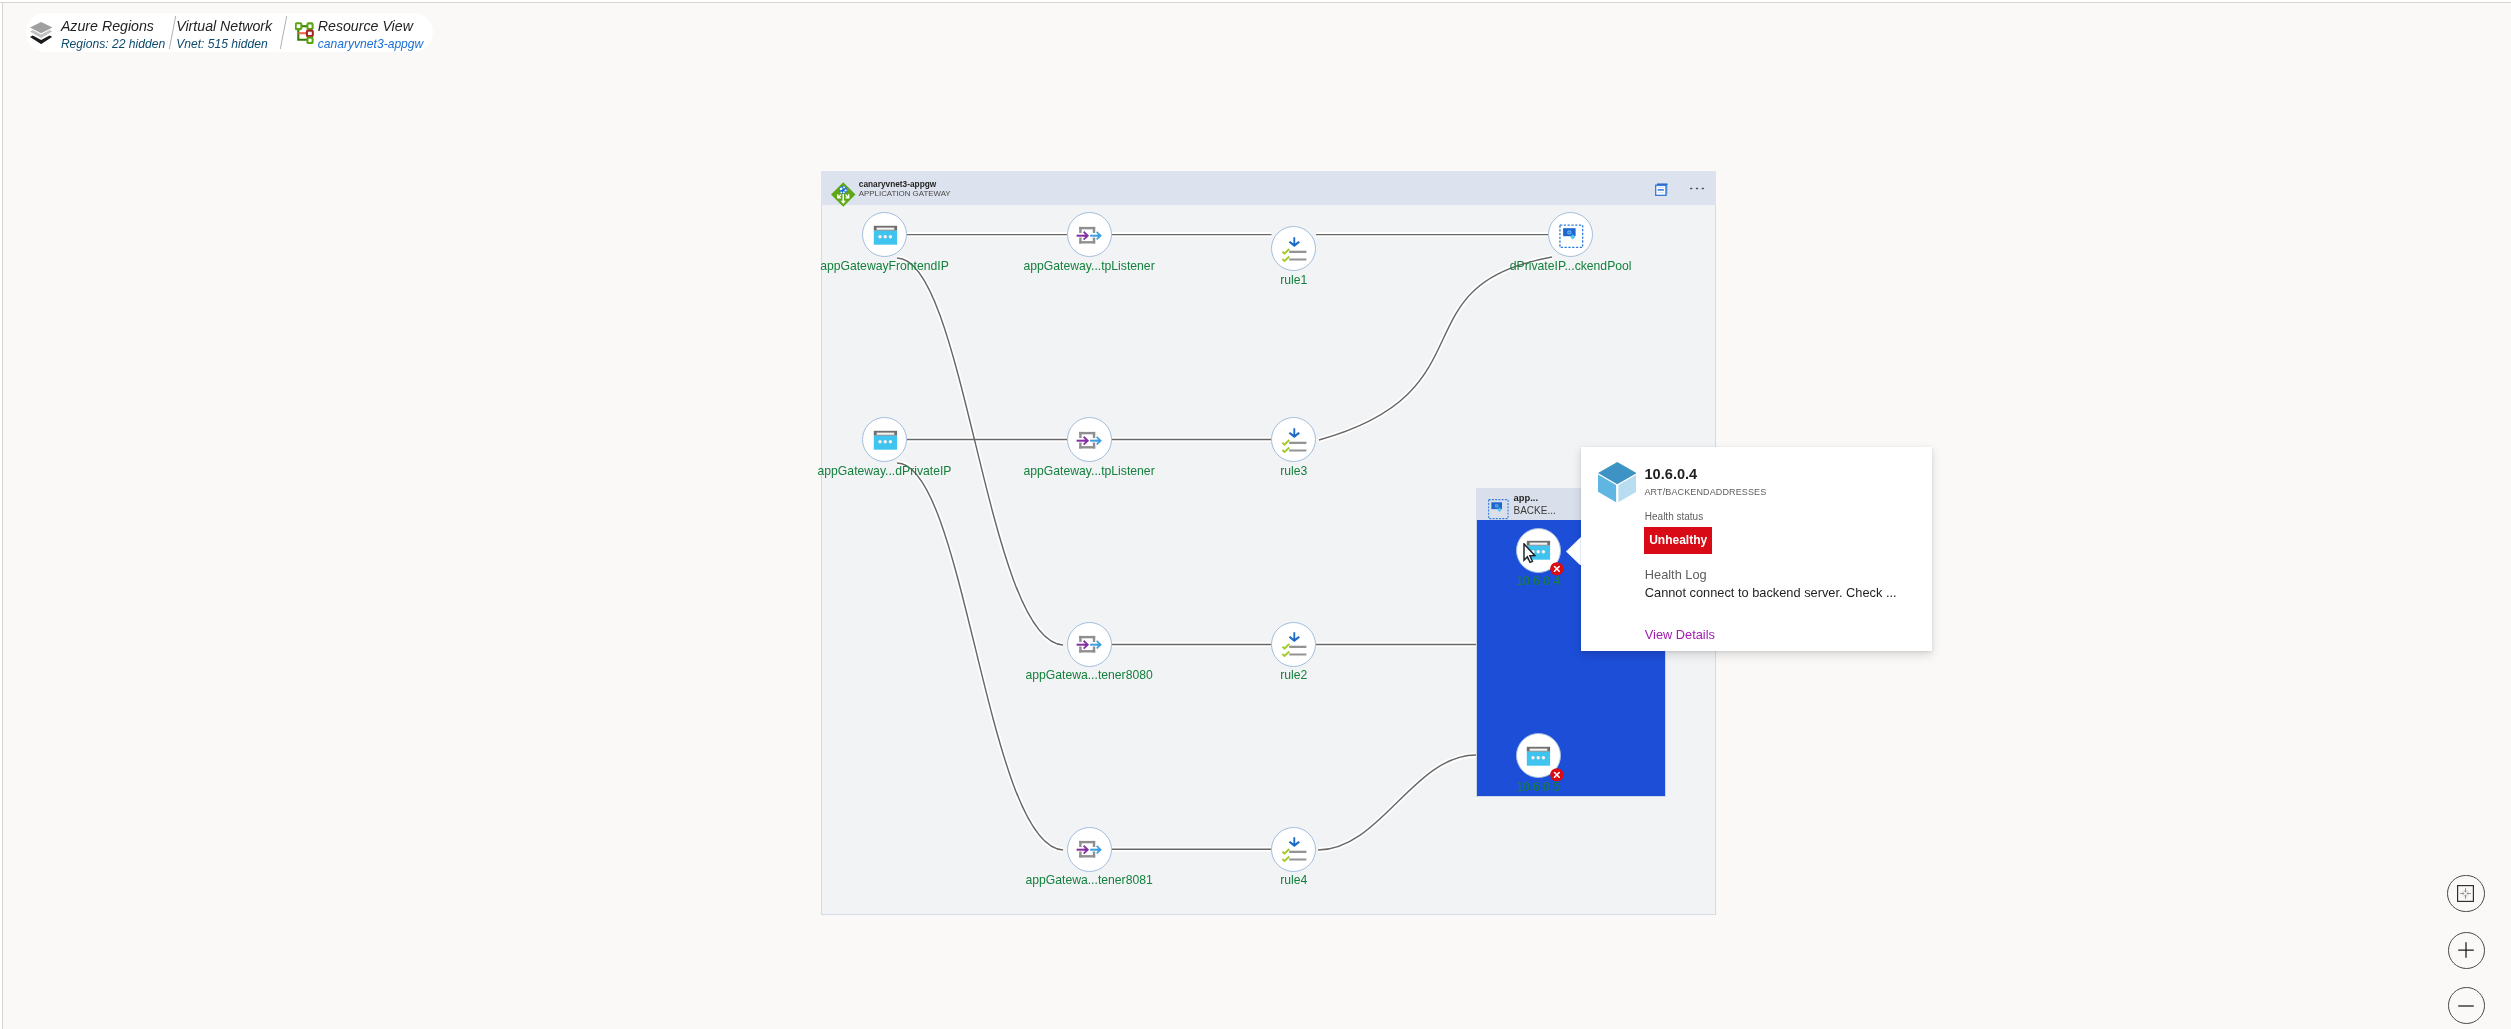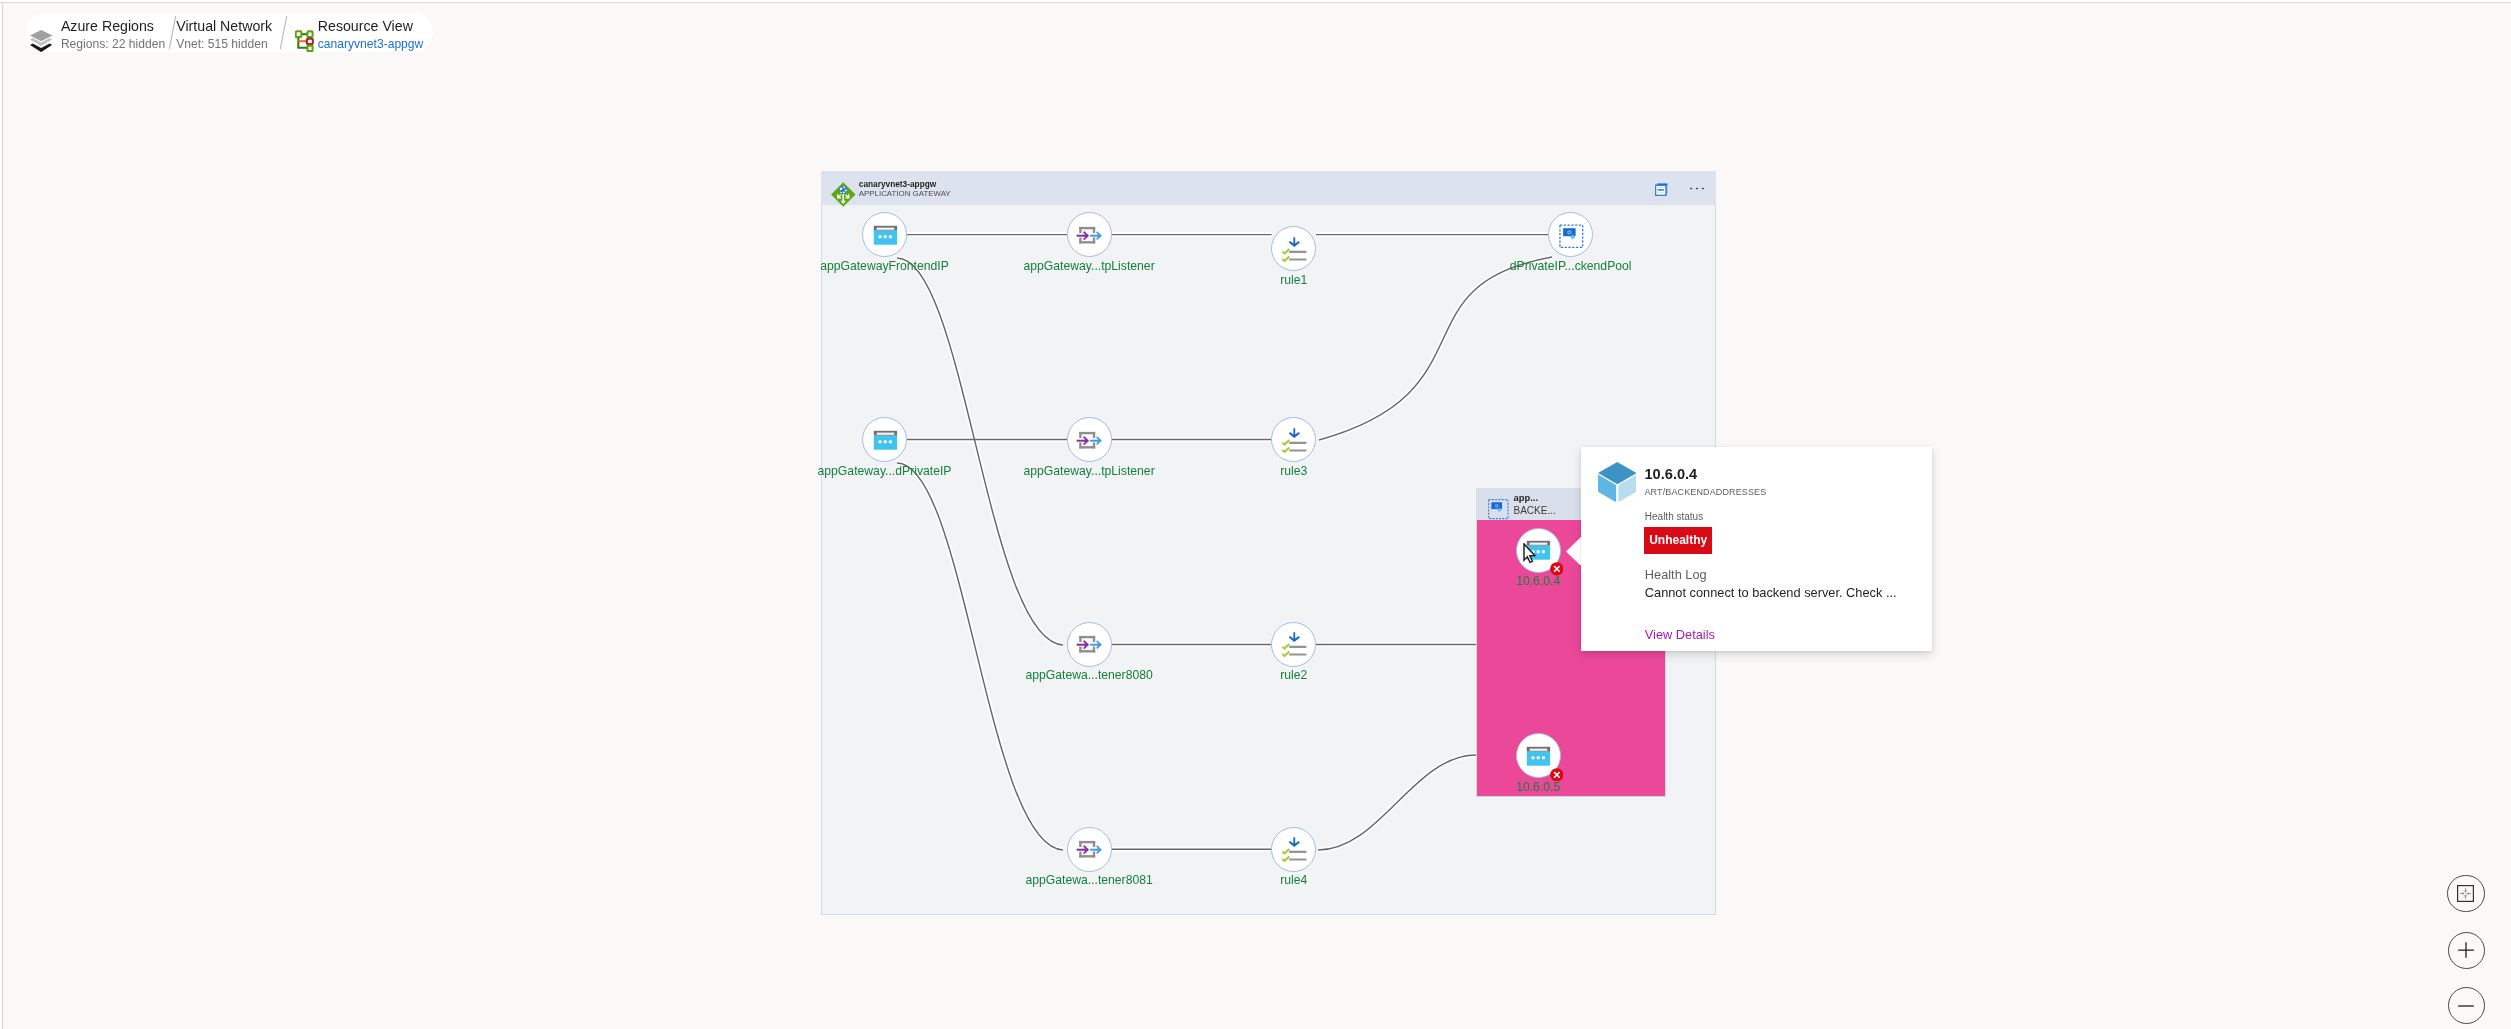--- a/index.html
+++ b/index.html
@@ -2,26 +2,26 @@
 <html><head>
 <meta charset="utf-8">
 <title>Azure Resource View</title>
 <style>
   html,body{margin:0;padding:0;}
   body{width:2511px;height:1029px;background:#faf9f7;font-family:"Liberation Sans",sans-serif;overflow:hidden;position:relative;}
 
   
   #breadcrumb{position:absolute;left:25.5px;top:13.3px;height:38.7px;width:407.4px;background:#ffffff;border-radius:19.4px;
               display:flex;align-items:center;padding:0 0 0 4.6px;box-sizing:border-box;}
-  .bc-item{display:flex;align-items:flex-end;height:38.7px;}
+  .bc-item{display:flex;align-items:center;height:38.7px;font-style:italic;}
   .bc-icon{width:22.3px;height:22.1px;flex:0 0 22.3px;margin-right:8.5px;display:block;}
   .bc-icon2{width:19.5px;height:22px;flex:0 0 19.5px;margin-left:0px;margin-right:3px;}
   .bc-texts{position:relative;height:38.7px;line-height:1;display:inline-grid;align-content:start;}
   .bc-title{margin-top:5.8px;white-space:nowrap;font-size:14.2px;color:#201f1e;letter-spacing:0;height:14.2px;}
-  .bc-sub{margin-top:5px;white-space:nowrap;font-size:12.1px;color:#737373;}
+  .bc-sub{margin-top:5px;white-space:nowrap;font-size:12.1px;color:#0c4a6e;}
   .bc-sub.link{color:#1a6fd4;}
   .bc-sep{width:1.1px;height:33px;background:#b3b0ad;margin:0 3px 0 7px;transform:skewX(-11deg);flex:0 0 1.1px;}
   .bc-sep2{margin:0 11px 0 11px;transform:skewX(-11deg);flex:0 0 1.1px;}
 
   #topbar{position:absolute;left:0;top:0;width:2511px;height:3px;background:#ffffff;
           border-bottom:1px solid #d8d6d4;box-sizing:border-box;z-index:60;}
   #leftbar{position:absolute;left:0;top:3px;width:2.5px;height:1026px;background:#ffffff;
            border-right:1px solid #d8d6d4;box-sizing:border-box;z-index:59;}
 
   
@@ -33,21 +33,21 @@
                background:#f2f3f5;border:1px solid #d3dbe8;box-sizing:border-box;}
   #appgw-header{position:absolute;left:-1px;top:-1px;width:895px;height:33.7px;background:#dce3ee;box-sizing:border-box;}
   #appgw-header .gw-icon{position:absolute;left:9.5px;top:10.6px;width:24.5px;height:24.8px;overflow:visible;}
   .gw-name{position:absolute;left:37.8px;top:8.1px;font-size:8.3px;font-weight:bold;color:#201f1e;white-space:nowrap;}
   .gw-type{position:absolute;left:37.8px;top:18.4px;font-size:7.9px;color:#4a4846;white-space:nowrap;}
   .hdr-collapse{position:absolute;left:834px;top:11.1px;width:13px;height:13px;}
   .hdr-more{position:absolute;left:868.5px;top:16.3px;width:14px;height:3px;}
 
   
   #backend-group{position:absolute;z-index:2;left:1476px;top:487.7px;width:189.6px;height:309.7px;
-                 background:#ec4899;border:1px solid #cdd7e6;box-sizing:border-box;}
+                 background:#1d4ed8;border:1px solid #cdd7e6;box-sizing:border-box;}
   #backend-header{position:absolute;left:-1px;top:-1px;width:189.6px;height:32.6px;background:#d9e0ec;
                   box-sizing:border-box;}
   #backend-header .bp-icon{position:absolute;left:10.7px;top:9.5px;width:22.2px;height:22.2px;overflow:visible;}
   .bp-name{position:absolute;left:37.5px;top:4.3px;font-size:9.4px;font-weight:bold;color:#201f1e;white-space:nowrap;}
   .bp-type{position:absolute;left:37.5px;top:17.4px;font-size:10px;color:#3b3a39;letter-spacing:0;white-space:nowrap;}
 
   
   .node{position:absolute;z-index:10;width:45px;height:45px;}
   .node .ring{position:absolute;left:0;top:0;width:45px;height:45px;border-radius:50%;
               background:#ffffff;border:1.4px solid #a4bedd;box-sizing:border-box;}

